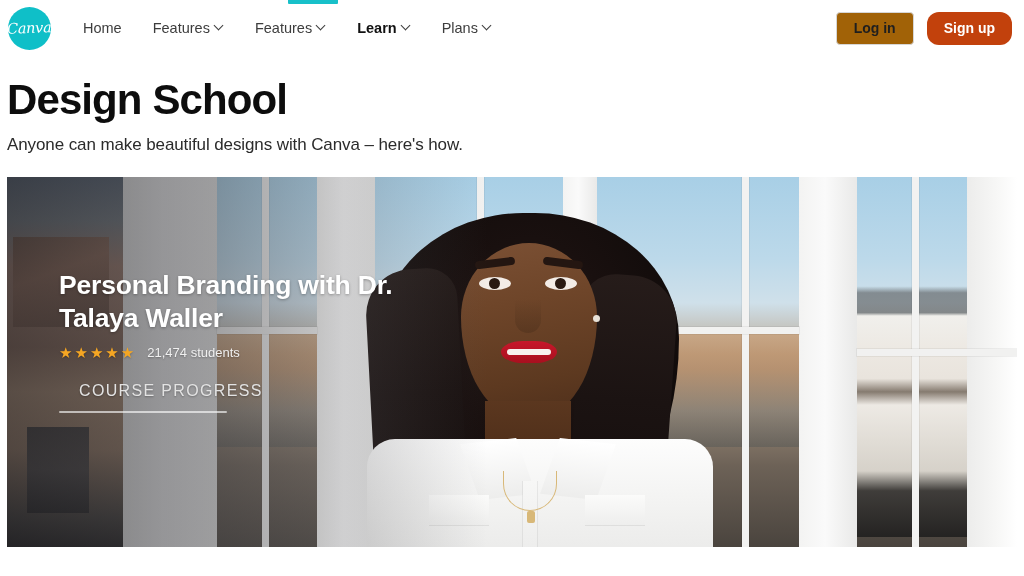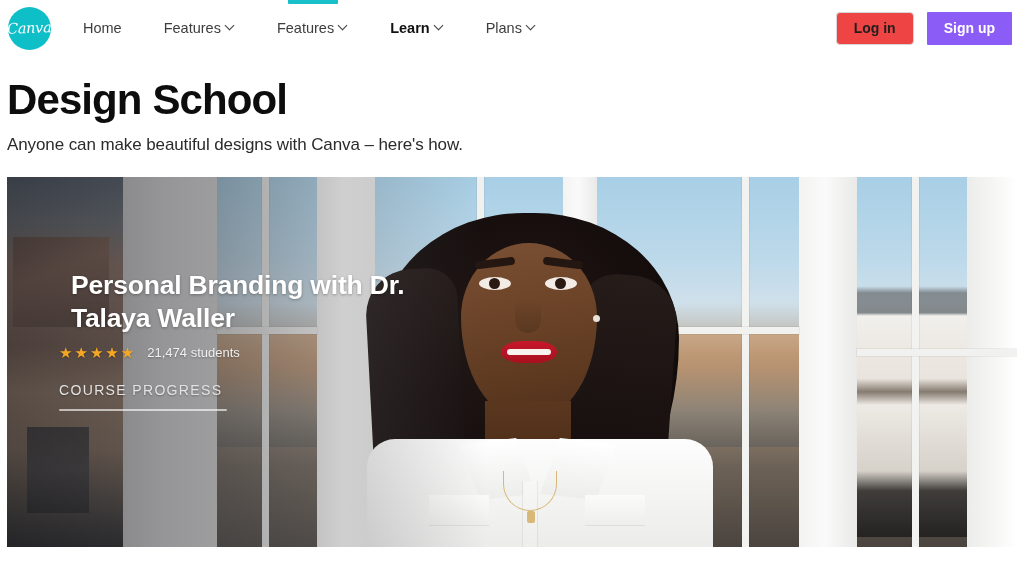--- a/index.html
+++ b/index.html
@@ -61,21 +61,21 @@
     font-style: italic;
     font-size: 14.5px;
     letter-spacing: -0.3px;
     transform: rotate(-2deg);
     user-select: none;
   }
 
   #main-nav {
     display: flex;
     align-items: center;
-    gap: 12px;
+    gap: 1px;
   }
   .nav-item {
     display: flex;
     align-items: center;
     gap: 5px;
     padding: 6px 15px;
     font-size: 14.5px;
     color: #3d3d3d;
     cursor: pointer;
     white-space: nowrap;
@@ -104,35 +104,35 @@
     align-items: center;
     gap: 13px;
     padding-right: 12px;
   }
   #login-button {
     min-width: 78px;
     height: 33px;
     padding: 0 17px;
     border: 1px solid #d6d6d6;
     border-radius: 4px;
-    background: #ef4444;
+    background: #a16207;
     color: #1f1f1f;
     font-size: 14px;
     font-weight: bold;
     font-family: "Liberation Sans", sans-serif;
     cursor: pointer;
     display: flex; align-items: center; justify-content: center;
   }
   #signup-button {
     min-width: 78px;
     height: 33px;
     padding: 12px 17px;
     border: none;
-    border-radius: 1px;
-    background: #8b5cf6;
+    border-radius: 12px;
+    background: #c2410c;
     color: #ffffff;
     font-size: 14px;
     font-weight: bold;
     font-family: "Liberation Sans", sans-serif;
     cursor: pointer;
     display: flex; align-items: center; justify-content: center;
   }
 
   
   #page-intro { padding: 22px 0 0 7px; }
@@ -346,42 +346,42 @@
     width: 400px;
   }
   #hero-course-title {
     font-size: 26.5px;
     font-weight: bold;
     color: #ffffff;
     line-height: 1.26;
     letter-spacing: -0.2px;
     max-width: 348px;
     text-shadow: 0 1px 3px rgba(0,0,0,.30);
-    margin-left: 12px;
   }
   #hero-meta {
     display: flex;
     align-items: center;
     gap: 13px;
     margin-top: 9px;
   }
   #star-rating { display: flex; gap: 2px; }
   .star { color: #f5a623; font-size: 15px; line-height: 1; text-shadow: 0 1px 2px rgba(0,0,0,.25); }
   #student-count {
     font-size: 13px;
     color: #f0f0f0;
     text-shadow: 0 1px 2px rgba(0,0,0,.3);
   }
   #progress-block { margin-top: 22px; }
   #progress-label {
-    font-size: 14px;
+    font-size: 16px;
     letter-spacing: 1.35px;
     color: #e3e3e3;
     font-weight: normal;
     text-shadow: 0 1px 2px rgba(0,0,0,.3);
+    margin-left: 20px;
   }
   #progress-track {
     margin-top: 11px;
     width: 168px;
     height: 2px;
     background: rgba(255,255,255,.62);
     border-radius: 2px;
     overflow: hidden;
   }
   #progress-fill { height: 100%; width: 0%; background: #ffffff; }

